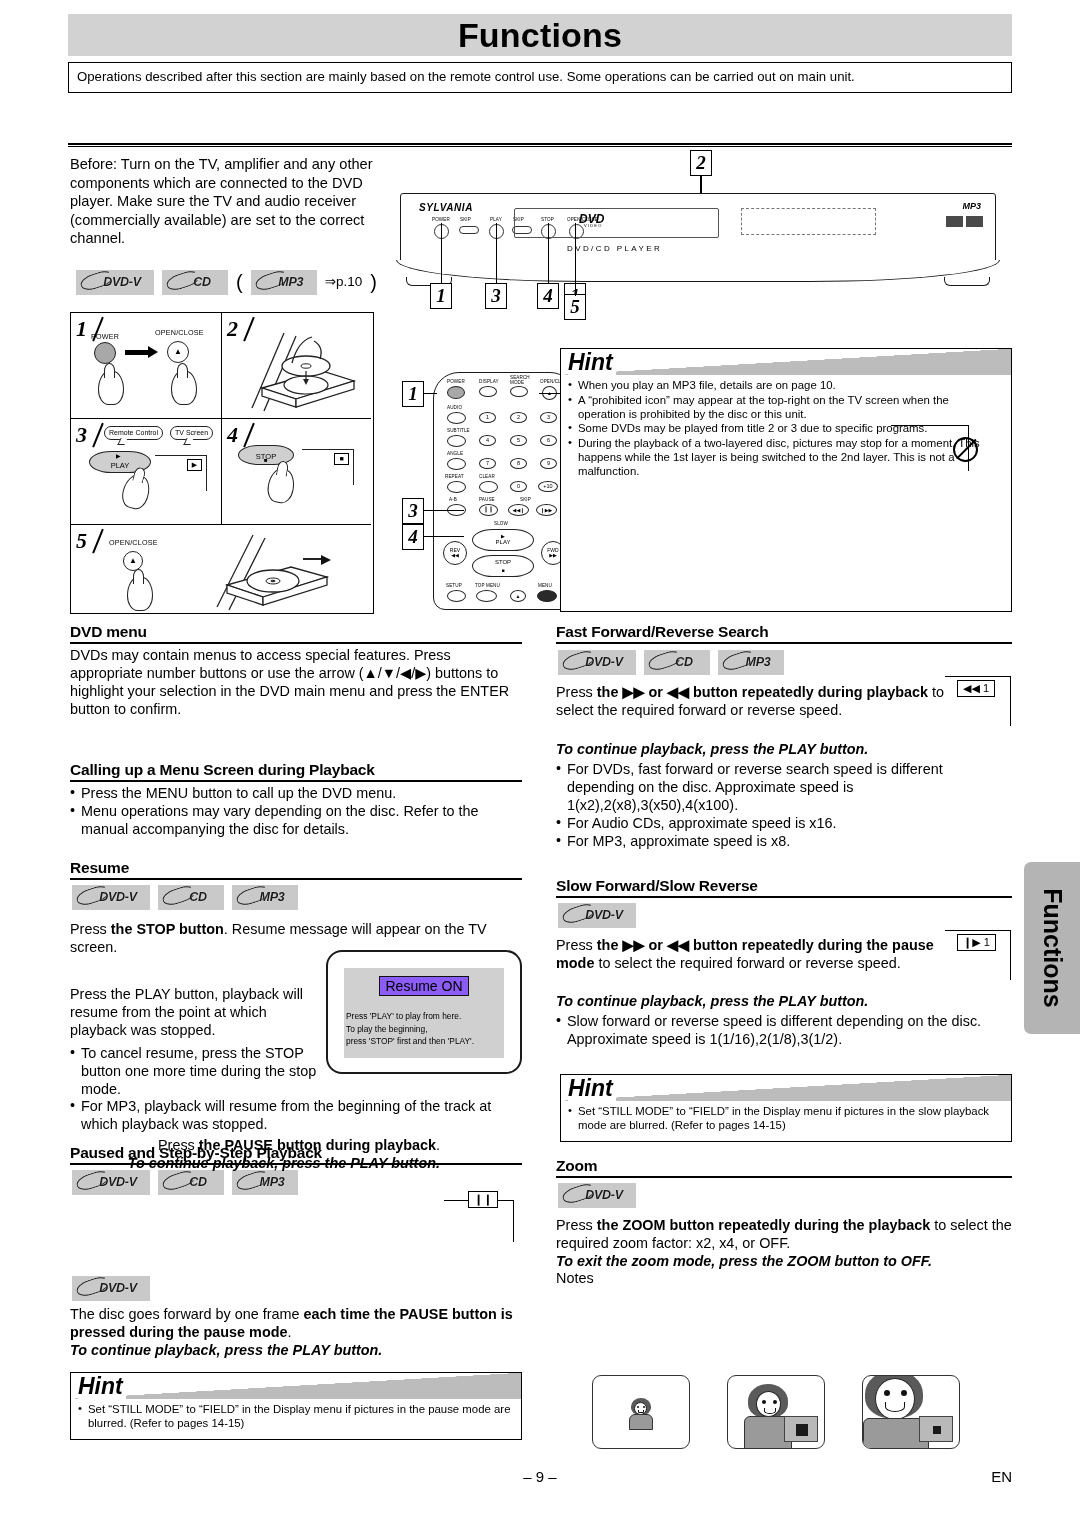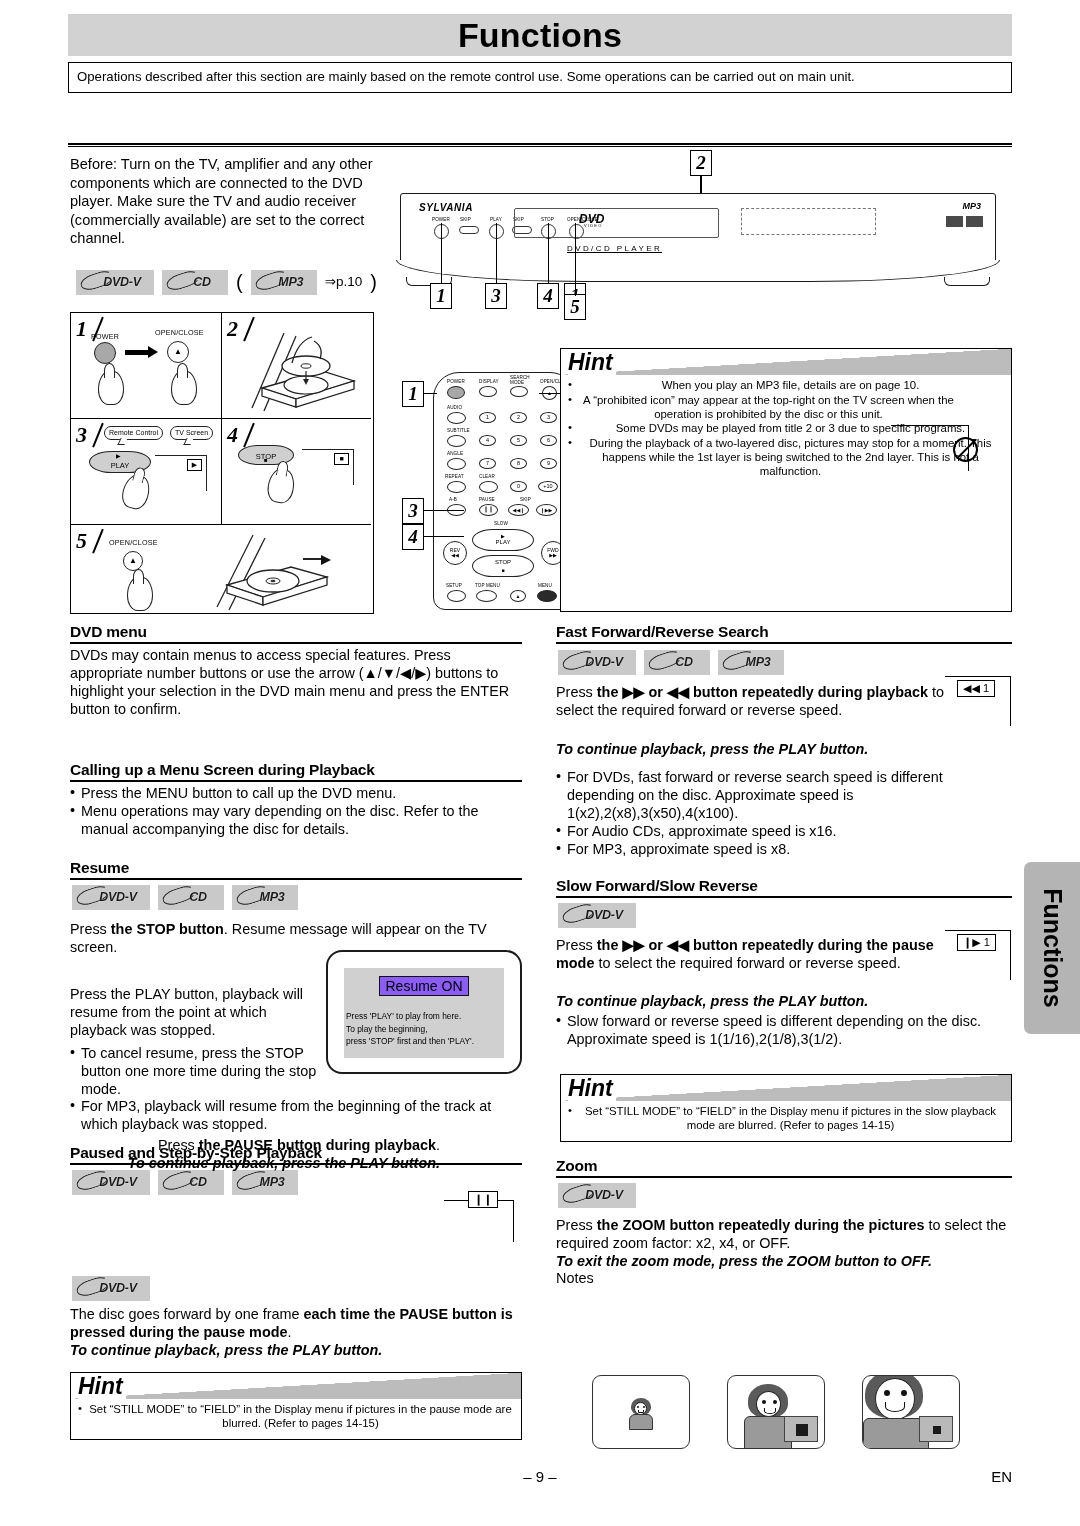--- a/index.html
+++ b/index.html
@@ -115,21 +115,21 @@
   .front .mp3r { position:absolute; right:14px; top:7px; font-size:9px; font-weight:bold; font-style:italic; }
   .front .lbl { position:absolute; font-size:4.6px; letter-spacing:.1px; }
   .front .pbtn { position:absolute; border:1.2px solid #333; border-radius:50%; width:15px; height:15px; }
   .front .pill { position:absolute; border:1.2px solid #333; border-radius:6px; width:20px; height:8px; }
   .front .tray-slot {
     position:absolute; left:113px; top:14px; width:205px; height:30px;
     border:1.1px solid #555; border-radius:2px;
   }
   .front .dvdlogo { position:absolute; left:178px; top:18px; font-size:12px; font-weight:bold; font-style:italic; }
   .front .dvdsub { position:absolute; left:183px; top:30px; font-size:4px; letter-spacing:1.2px; }
-  .front .plabel { position:absolute; left:166px; top:50px; font-size:8px; letter-spacing:2.4px;text-decoration:underline; }
+  .front .plabel { position:absolute; left:166px; top:50px; font-size:8px; letter-spacing:2.4px; }
   .front .disp { position:absolute; left:340px; top:14px; width:135px; height:27px; border:1px dashed #777; }
   .front .logos { position:absolute; right:12px; top:22px; display:flex; gap:3px; }
   .front .logos div { width:17px; height:11px; background:#4a4a4a; }
   .front-base {
     position:absolute; left:-4px; top:110px; width:604px; height:22px;
     border:1.4px solid #1a1a1a; border-top:none; border-radius:0 0 40% 40%/0 0 28px 28px; background:#fff;
   }
   .foot { position:absolute; top:127px; width:46px; height:9px; border:1.3px solid #1a1a1a; border-top:none; border-radius:0 0 6px 6px; background:#fff; }
 
   
@@ -159,21 +159,21 @@
   .hint { position:absolute; border:1.6px solid #000; background:#fff; }
   .hint .head { position:relative; height:26px; overflow:hidden; }
   .hint .head .tri {
     position:absolute; left:0; top:0; width:100%; height:26px;
     background:linear-gradient(to bottom right, transparent 49.4%, #bcbcbc 49.6%);
   }
   .hint .head .hw {
     position:absolute; left:7px; top:-1px; font-size:23px; font-weight:bold; font-style:italic;
     z-index:3; background:#fff; padding-right:3px;
   }
-  .hint .body { padding:4px 8px 7px 7px; font-size:11.4px; line-height:1.21;text-align:center; }
+  .hint .body { padding:4px 8px 7px 7px; font-size:11.4px; line-height:1.21; }
   .hint ul { margin:0; padding:0; list-style:none; }
   .hint li { position:relative; padding-left:10px; margin-bottom:1px; }
   .hint li:before { content:"\2022"; position:absolute; left:0; top:-1px; }
 
   .prohibit {
     position:absolute; width:25px; height:25px; border:2.4px solid #000; border-radius:50%;
   }
   .prohibit:after {
     content:""; position:absolute; left:-2px; top:9px; width:27px; height:2.4px;
     background:#000; transform:rotate(-45deg);
@@ -635,21 +635,21 @@
     <div class="badge small">
         <span class="swoosh"></span>
         <span class="lbl">MP3</span>
       </div>
   </div>
   <div class="col" style="left:556px;top:683px;width:390px;">
     <p class="tx"><span>Press </span><span class="b">the ▶▶ or ◀◀ button repeatedly during playback</span><span> to select the required forward or reverse speed.</span></p>
   </div>
   <div class="col" style="left:556px;top:740px;width:456px;">
     <p class="tx bi">To continue playback, press the PLAY button.</p>
-    <ul class="bl" style="margin-top:10px;">
+    <ul class="bl" style="margin-top:2px;">
       <li>For DVDs, fast forward or reverse search speed is different depending on the disc. Approximate speed is 1(x2),2(x8),3(x50),4(x100).</li>
       <li>For Audio CDs, approximate speed is x16.</li>
       <li>For MP3, approximate speed is x8.</li>
     </ul>
   </div>
   <span class="leadline" style="left:945px;top:676px;width:66px;"></span>
   <span class="leadv" style="left:1010px;top:676px;height:50px;"></span>
   <div class="ind" style="left:957px;top:680px;">
     <span>◀◀</span>
     <span>1</span>
@@ -695,21 +695,21 @@
   <div class="col" style="left:556px;top:1156px;width:456px;">
     <h3 class="hd">Zoom</h3>
   </div>
   <div class="badge-row" style="left:558px; top:1183px;">
     <div class="badge">
         <span class="swoosh"></span>
         <span class="lbl">DVD-V</span>
       </div>
   </div>
   <div class="col" style="left:556px;top:1216px;width:456px;">
-    <p class="tx"><span>Press  </span><span class="b">the ZOOM button repeatedly during the pictures</span><span> to select the required zoom factor: x2, x4, or OFF.</span></p>
+    <p class="tx"><span>Press  </span><span class="b">the ZOOM button repeatedly during the playback</span><span> to select the required zoom factor: x2, x4, or OFF.</span></p>
     <p class="tx bi">To exit the zoom mode, press the ZOOM button to OFF.</p>
     <div class="note">Notes</div>
   </div>
 
   <div class="zfig" style="left:592px;top:1375px;width:98px;height:74px;">
     <div class="girl" style="left:34px;top:22px;width:30px;height:40px;">
       <span class="hair" style="left:4px;top:0;width:20px;height:17px;"></span>
       <span class="face" style="left:7px;top:4px;width:13px;height:13px;"></span>
       <span class="eye" style="left:10px;top:8px;width:2px;height:2px;"></span>
       <span class="eye" style="left:16px;top:8px;width:2px;height:2px;"></span>

